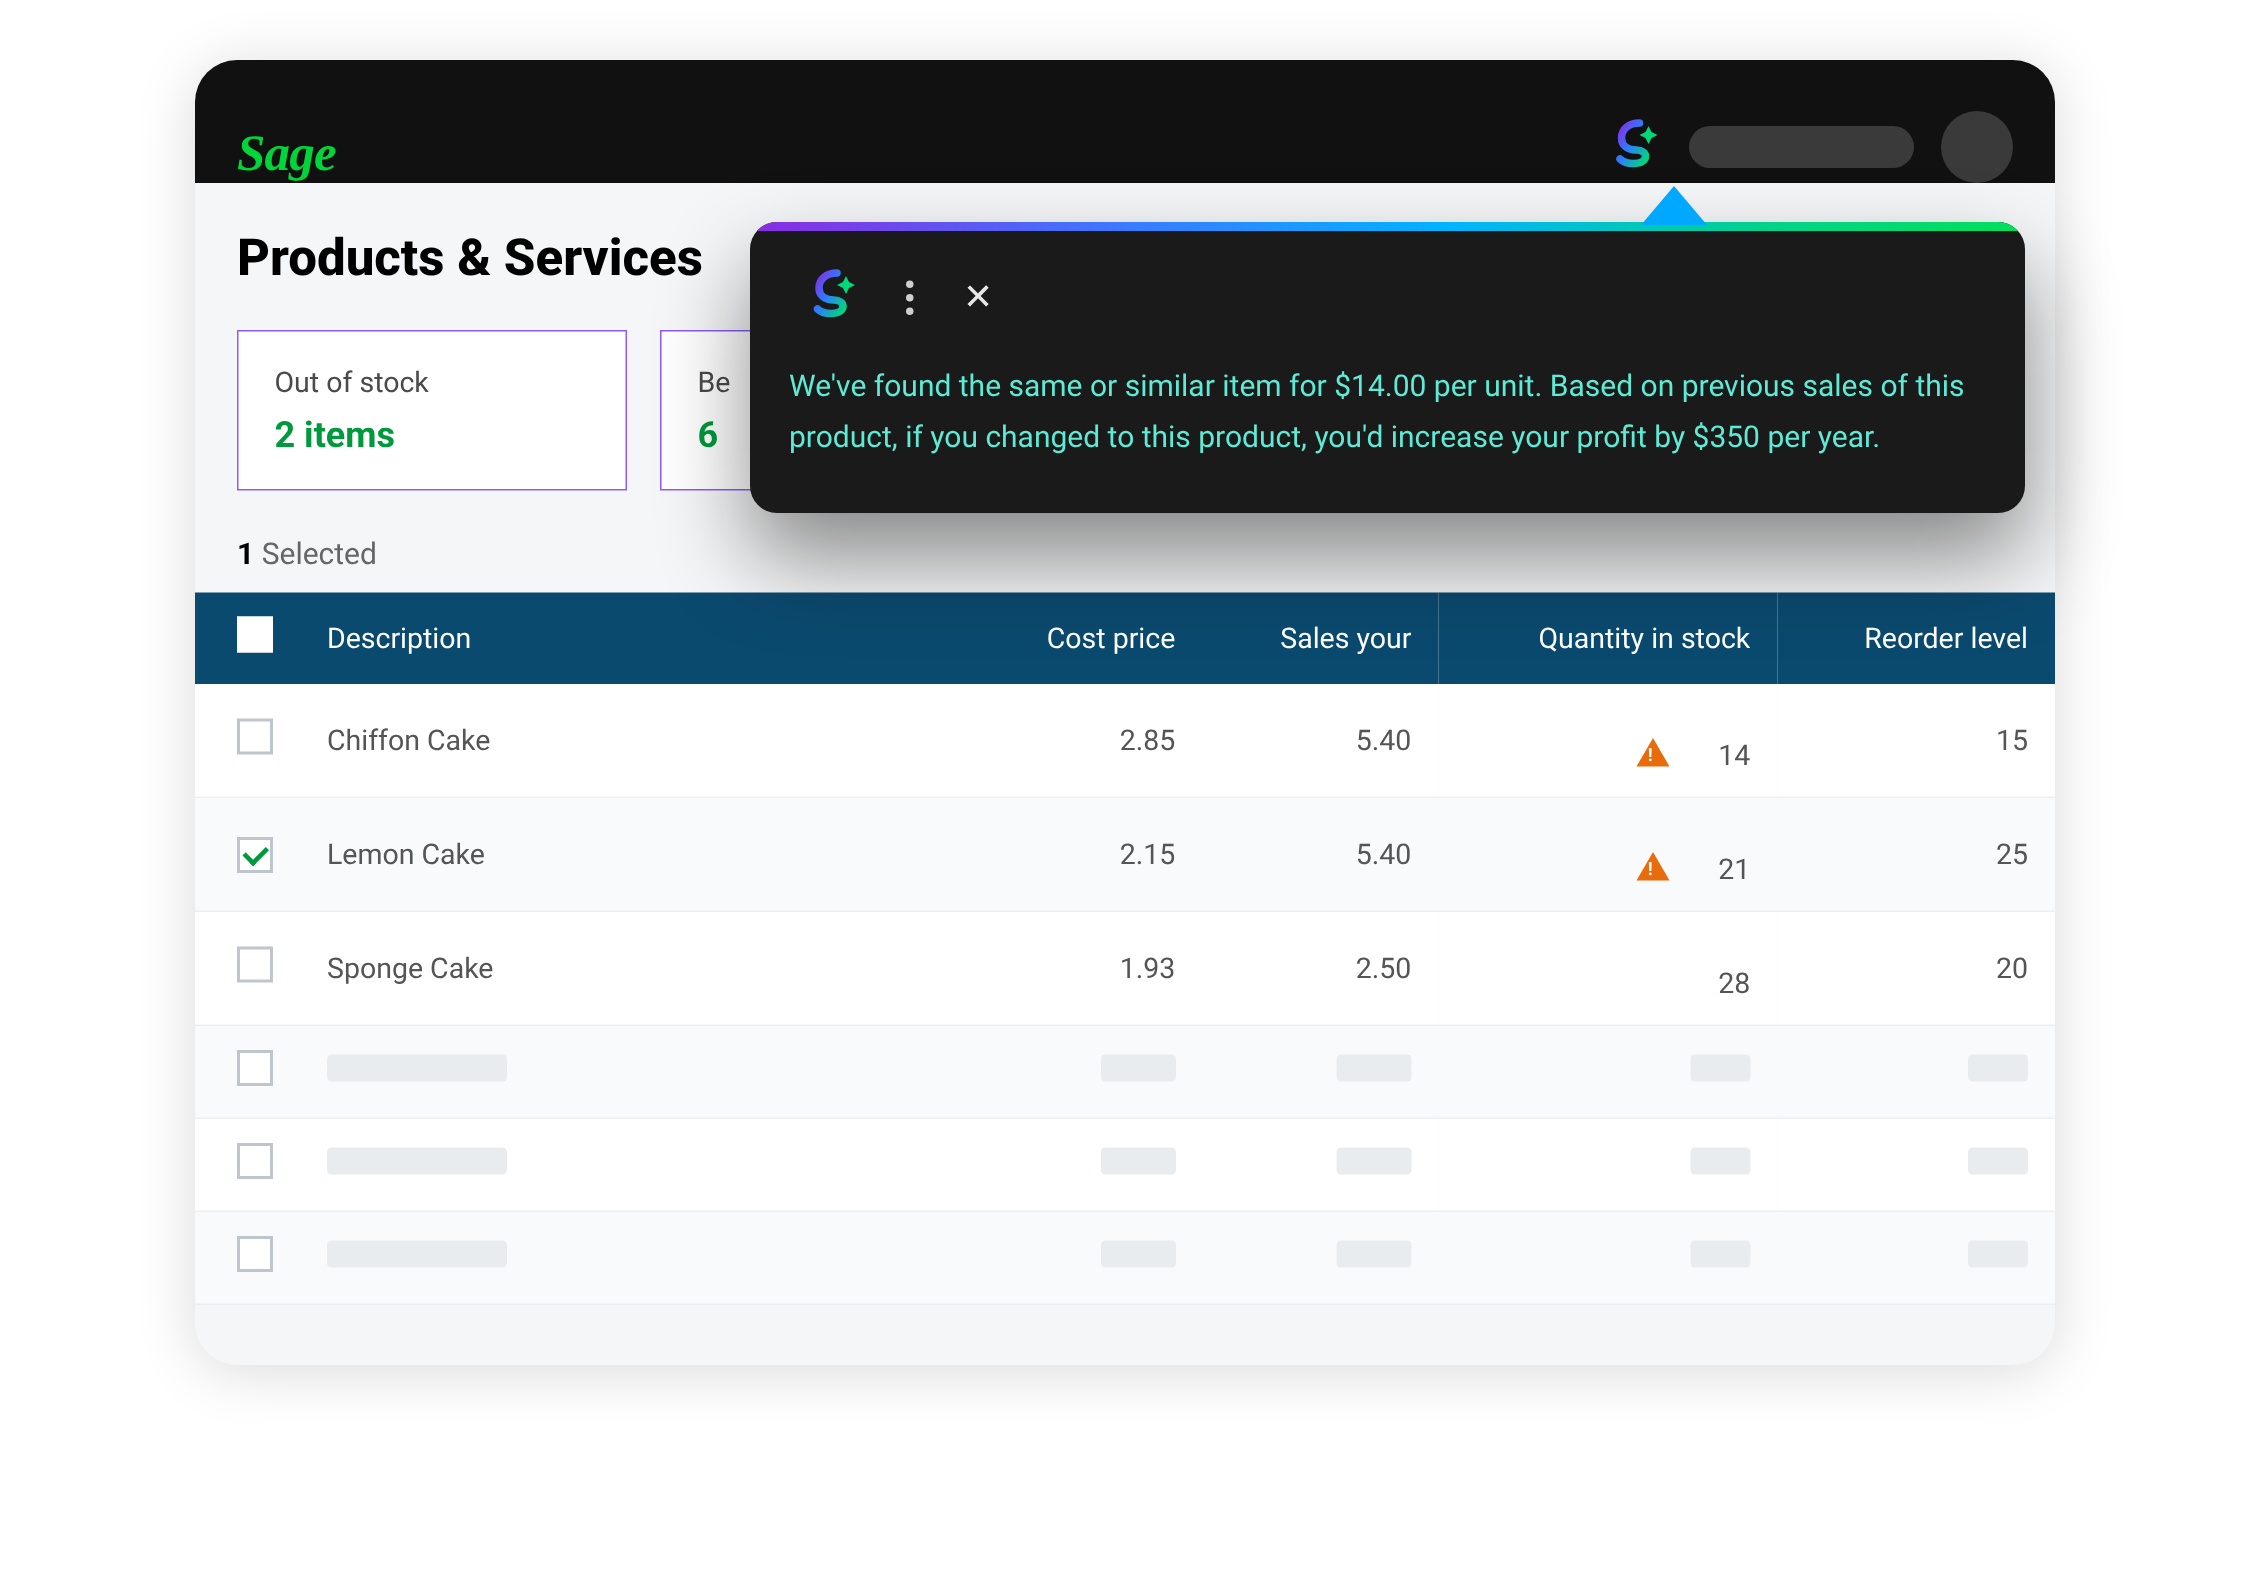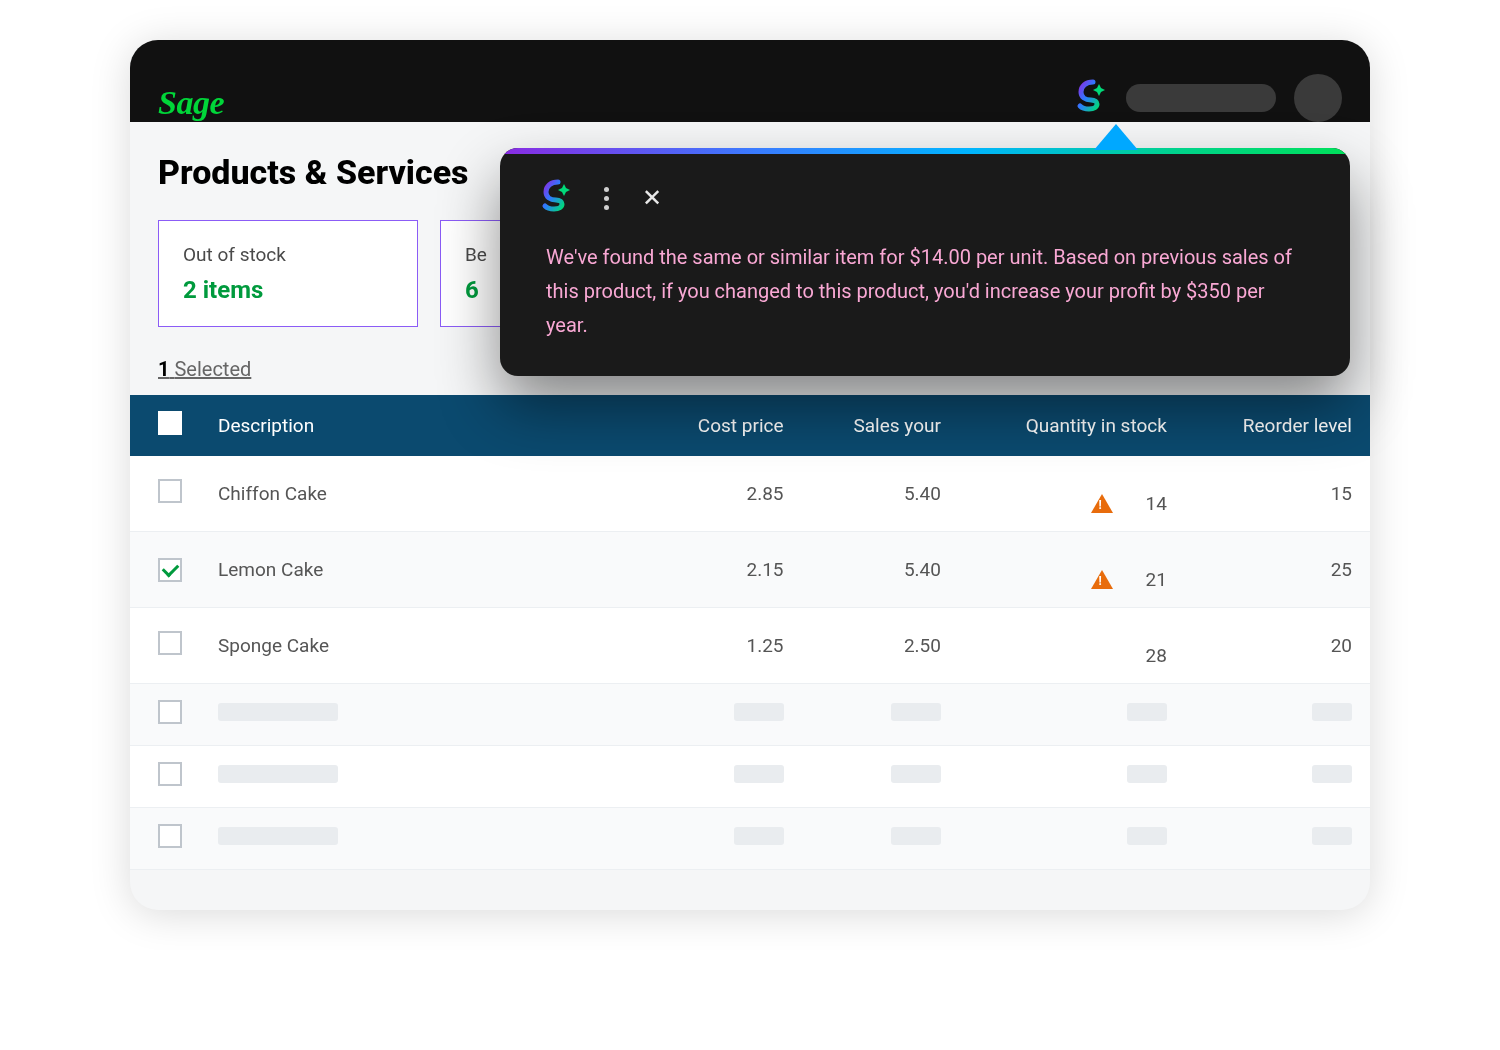--- a/index.html
+++ b/index.html
@@ -88,21 +88,20 @@
   }
   .stat-value {
     font-size: 24px;
     font-weight: 700;
     color: #009a3d;
   }
   .selected-line {
     padding: 0 28px 14px;
     font-size: 20px;
     color: #666;
-    text-decoration: underline;
   }
   .selected-line b { color:#000; font-weight:700; }
 
   
   .table {
     width: 100%;
     border-collapse: collapse;
   }
   .table thead th {
     background: #0b4a6f;
@@ -134,21 +133,21 @@
     cursor:pointer;
   }
   .chk.header { border-color:#fff; background:#fff; }
   .chk.checked::after {
     content:"";
     width:12px;height:7px;
     border-left:3px solid #009a3d;
     border-bottom:3px solid #009a3d;
     transform: rotate(-45deg) translate(1px,-1px);
   }
-  .qty-cell { display:flex; align-items:center; justify-content:flex-end; gap:33px;margin-top:20px; }
+  .qty-cell { display:flex; justify-content:flex-end; gap:33px;margin-top:20px; }
   .warn-icon {
     width:0;height:0;
     border-left:11px solid transparent;
     border-right:11px solid transparent;
     border-bottom:19px solid #e86c0c;
     position:relative;
   }
   .warn-icon::after{
     content:"!";
     position:absolute;
@@ -192,22 +191,22 @@
     padding:22px 30px 10px;
   }
   .popover-title {
     color:#fff;font-size:26px;font-weight:800;flex:1;
   }
   .icon-btn { width:28px;height:28px;display:flex;align-items:center;justify-content:center;cursor:pointer;color:#d0d0d0;}
   .dots { display:flex;flex-direction:column;gap:4px;}
   .dots span{width:5px;height:5px;background:#cfcfcf;border-radius:50%;}
   .close-x { font-size:24px;line-height:1;color:#e8e8e8;}
   .popover-body {
-    padding: 10px 46px 34px;
-    color:#f9a8d4;
+    padding: 10px 26px 34px;
+    color:#5eead4;
     font-size:20px;
     line-height:1.7;
   }
   .s-mark {
     width:44px;height:44px;display:inline-block;flex-shrink:0;
   }
 </style>
 </head>
 <body>
 
@@ -290,21 +289,21 @@
                 <span class="warn-icon"></span>
                 <span>21</span>
               </div>
             </td>
           <td>25</td>
         </tr>
 
         <tr>
           <td><span class="chk"></span></td>
           <td class="col-desc">Sponge Cake</td>
-          <td>1.25</td>
+          <td>1.93</td>
           <td>2.50</td>
           <td>
               <div class="qty-cell">
                 <span>28</span>
               </div>
             </td>
           <td>20</td>
         </tr>
 
         <tr>

